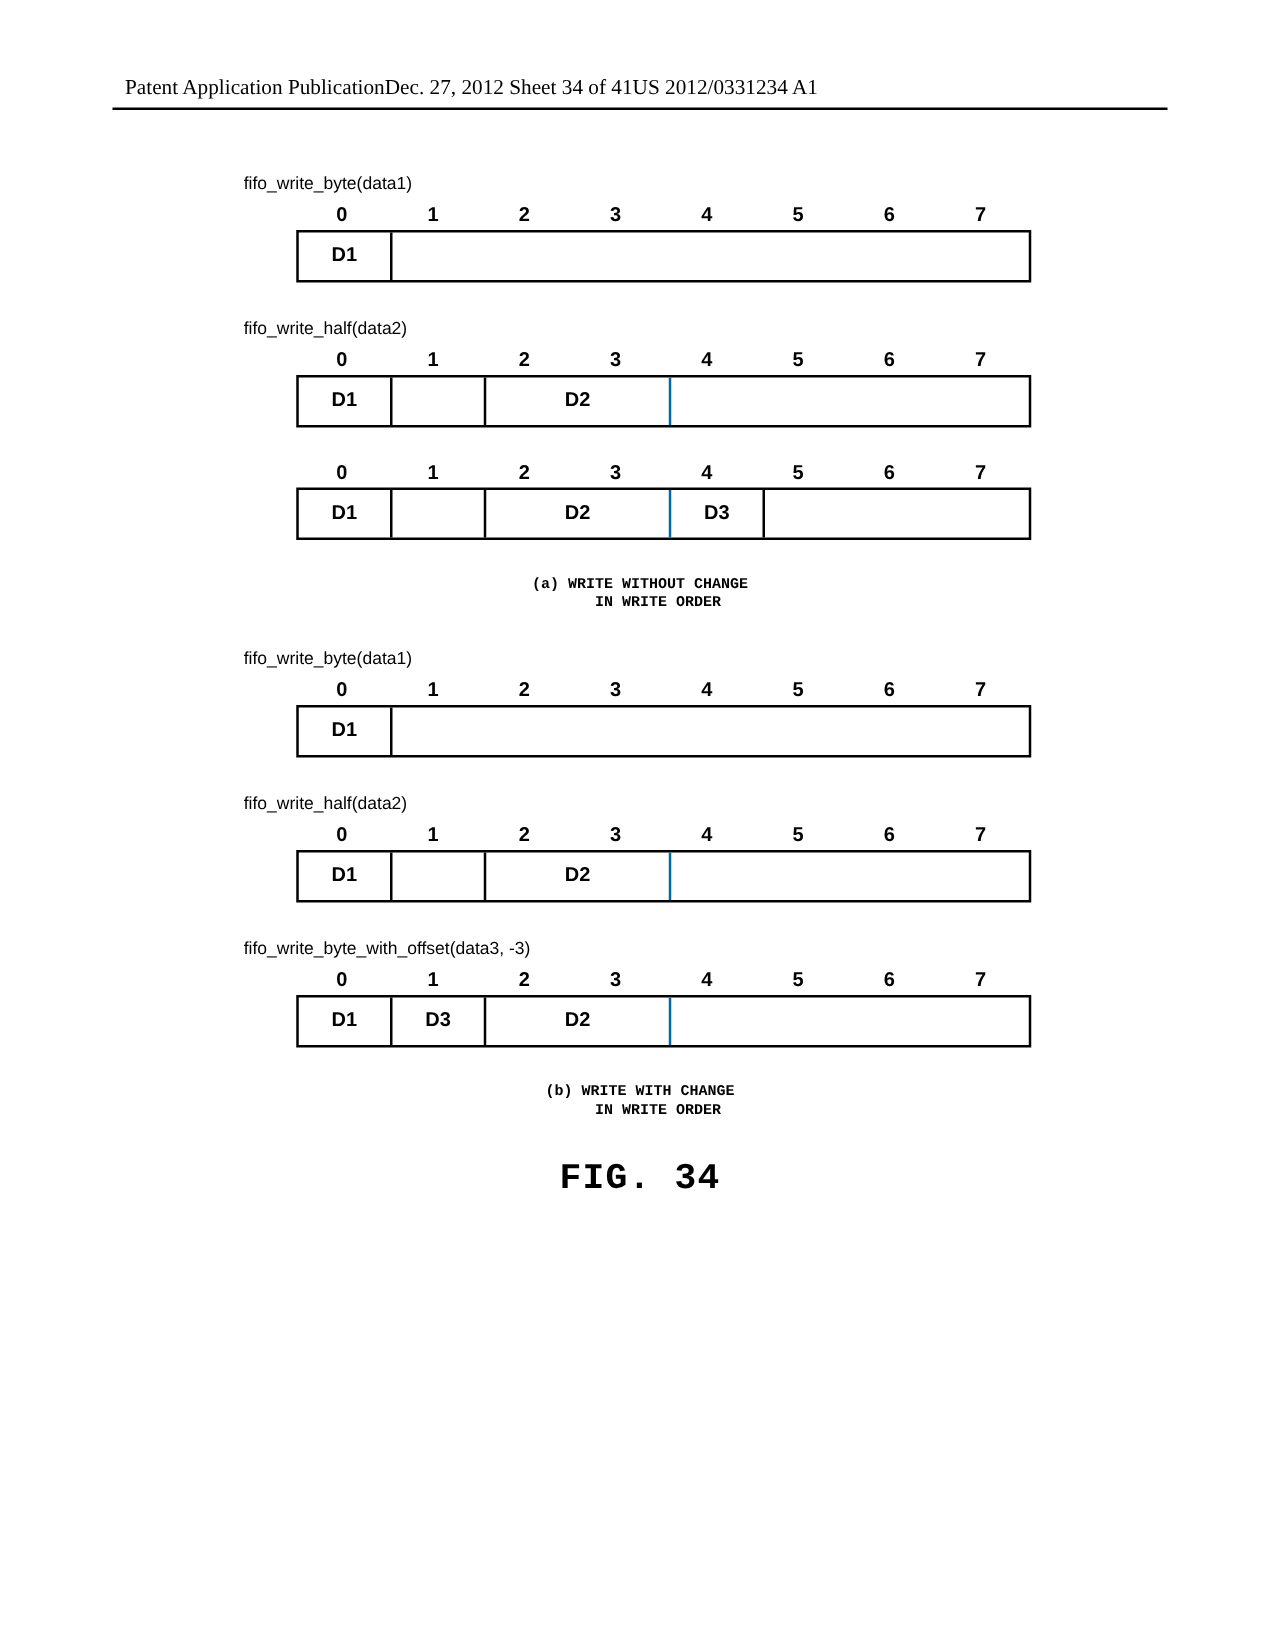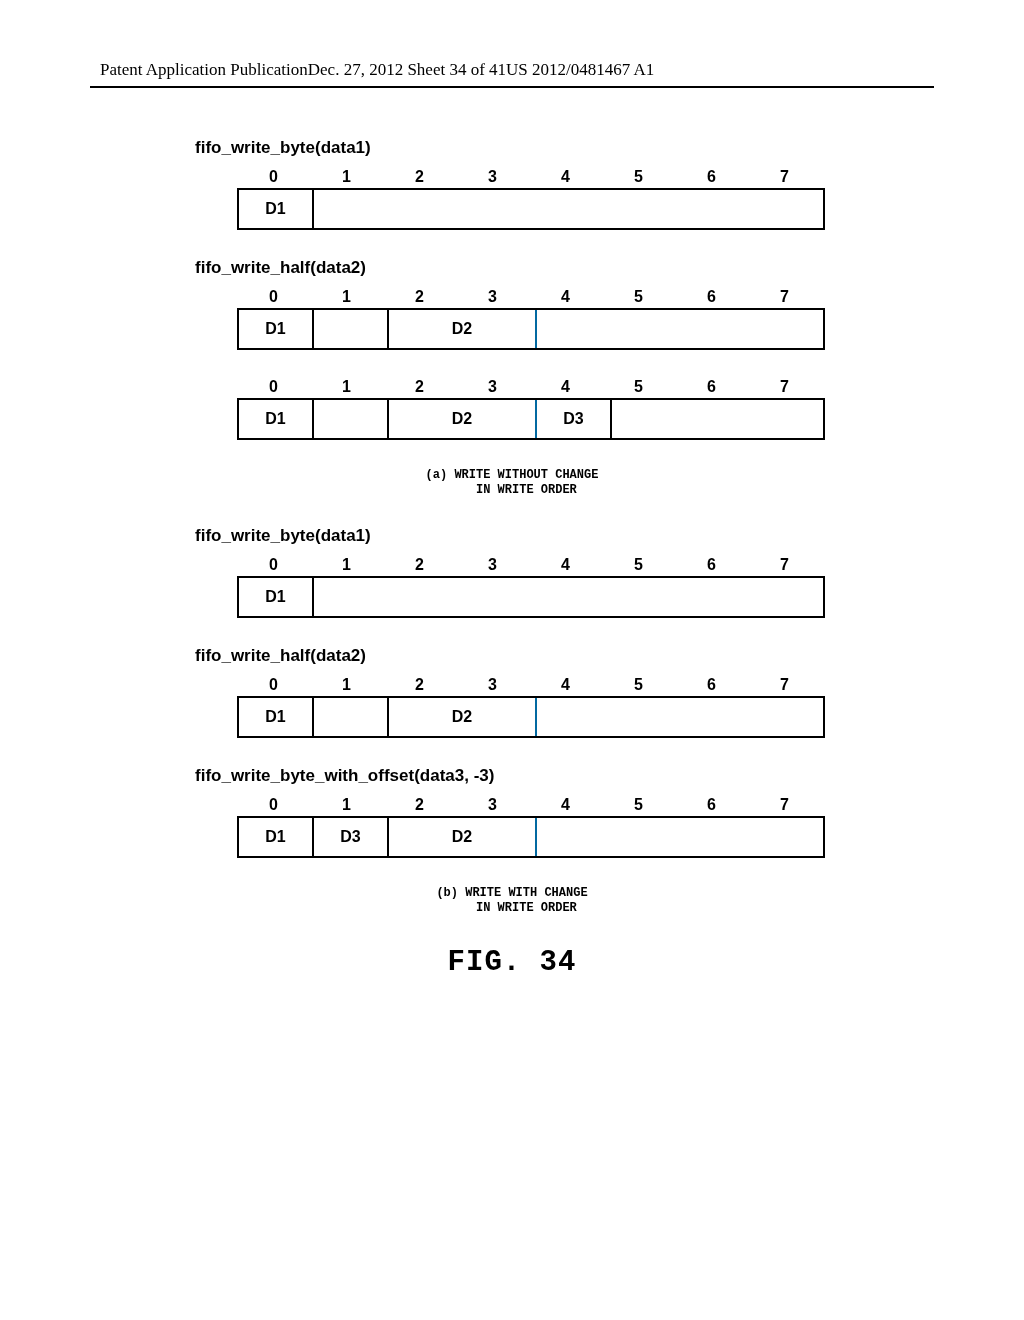--- a/index.html
+++ b/index.html
@@ -22,22 +22,22 @@
   .header-line {
     border-bottom: 2px solid #000;
     margin-bottom: 50px;
   }
   .section {
     margin-left: 105px;
     margin-bottom: 28px;
   }
   .fn-label {
     font-family: Arial, Helvetica, sans-serif;
-    font-size: 17px;
-    font-weight: bold;
+    font-size: 14px;
+    font-weight: normal;
     margin-bottom: 10px;
   }
   .byte-strip-wrap {
     margin-left: 42px;
   }
   .index-row, .data-row {
     display: flex;
   }
   .idx {
     width: 73px;
@@ -82,21 +82,21 @@
   }
 </style>
 </head>
 <body>
 
 <div class="page">
 
   <div class="header-row">
     <span>Patent Application Publication</span>
     <span>Dec. 27, 2012  Sheet 34 of 41</span>
-    <span>US 2012/0481467 A1</span>
+    <span>US 2012/0331234 A1</span>
   </div>
   <div class="header-line"></div>
 
   <div class="section">
     <div class="fn-label">fifo_write_byte(data1)</div>
     <div class="byte-strip-wrap">
       <div class="index-row">
         <div class="idx">0</div>
         <div class="idx">1</div>
         <div class="idx">2</div>

